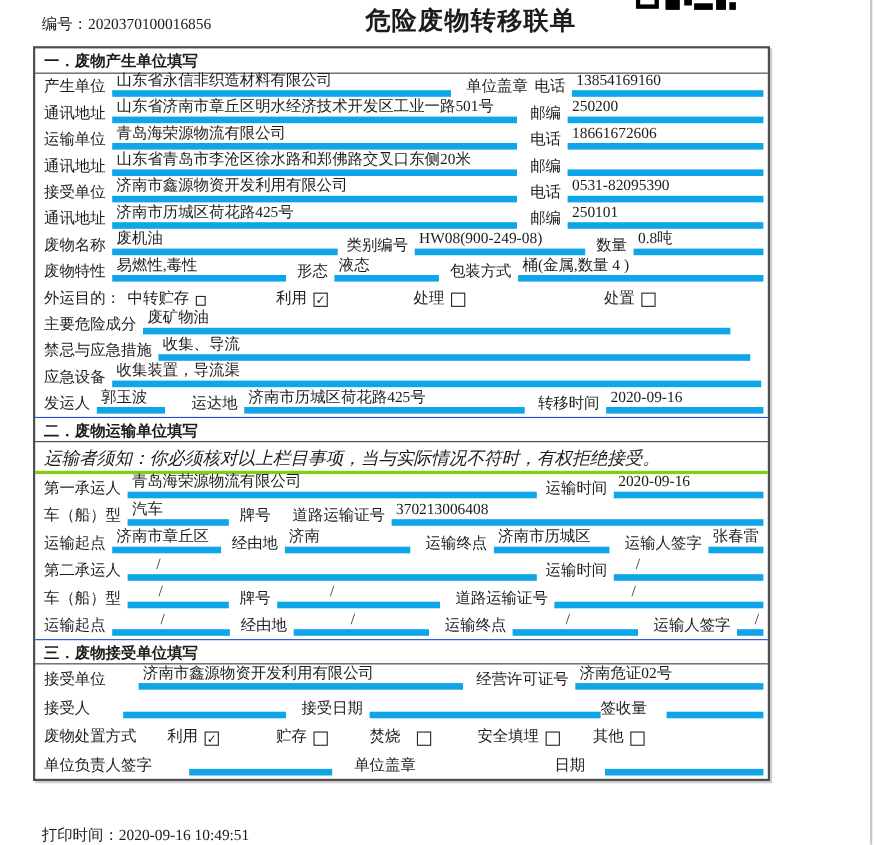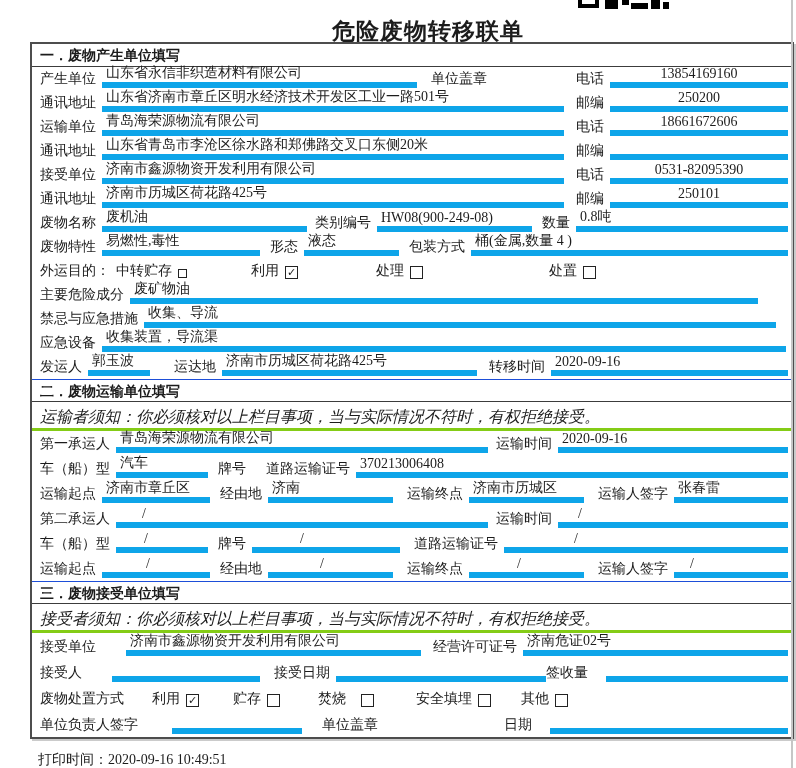--- a/index.html
+++ b/index.html
@@ -15,41 +15,41 @@
   .qr-frag { position:absolute; left:578px; top:0; width:92px; height:9px; overflow:hidden; }
   .qr-frag i { position:absolute; background:#000; display:block; }
   .qr-frag .q1 { left:0; top:-9px; width:21px; height:17px; background:transparent; border:4px solid #000; }
   .qr-frag .q2 { left:27px; top:0; width:13px; height:9px; }
   .qr-frag .q3 { left:44px; top:0; width:7px; height:5px; }
   .qr-frag .q4 { left:53px; top:3px; width:17px; height:6px; }
   .qr-frag .q5 { left:73px; top:0; width:9px; height:9px; }
   .qr-frag .q6 { left:85px; top:2px; width:6px; height:7px; }
 
   .doc-no { position:absolute; left:38px; top:13px; font-size:14px; white-space:nowrap; }
-  .doc-title { position:absolute; left:0; top:16px; width:796px; text-align:center; padding-left:60px;
+  .doc-title { position:absolute; left:0; top:3px; width:796px; text-align:center; padding-left:60px;
                font-family:"Liberation Sans","DejaVu Sans",sans-serif; font-weight:900;
                font-size:23px; letter-spacing:1px; }
 
-  .form { position:absolute; left:30px; top:42px; width:764px; border:2px solid #4d4d4d;
+  .form { position:absolute; left:30px; top:42px; width:670px; border:2px solid #4d4d4d;
           box-shadow:2px 2px 0 rgba(140,140,140,.45); background:#fff; }
 
   .sec-title { font-family:"Liberation Sans","DejaVu Sans",sans-serif; font-weight:bold;
                font-size:14px; padding:3px 8px 2px 8px; height:23px; border-bottom:1px solid #3c3c3c; }
   .sec-top { border-top:1px solid #1d4ed8; }
   .note-row { padding:5px 8px 6px 8px; height:29px; border-bottom:3px solid #84cc16; font-size:16px;font-style:italic; }
 
   .row { display:flex; align-items:flex-end; height:24px; padding:0 4px 3px 8px; font-size:14px; }
   .s2 .row { height:25px; }
   .s3 .row { height:26px; }
 
   .lbl { white-space:nowrap; margin-right:6px; }
   .u { border-bottom:6px solid #0ea5e9; padding:0 4px; white-space:nowrap; min-height:17px; }
   .grow { flex:1 1 auto; }
   .w315 { width:315px; } .w205 { width:205px; } .w155 { width:155px; } .w158 { width:158px; }
-  .w95 { width:95px; }  .w62 { width:62px; }  .w255 { width:255px; } .w178 { width:178px;text-align:center; }
+  .w95 { width:95px; }  .w62 { width:62px; }  .w255 { width:255px; } .w178 { width:178px; }
   .w372 { width:372px; } .w92 { width:92px; } .w148 { width:148px; } .w108 { width:108px; }
   .w125 { width:125px; } .w115 { width:115px; } .w295 { width:295px; } .w148b { width:148px; }
   .w210 { width:210px; } .w130 { width:130px; }
   .ml8 { margin-left:8px; } .ml10 { margin-left:10px; } .ml12 { margin-left:12px; }
   .ml14 { margin-left:14px; } .ml16 { } .ml20 { margin-left:20px; }
   .ml24 { margin-left:24px; } .ml28 { margin-left:28px; }
   .mlauto { margin-left:auto; }
   .mr2 { margin-right:2px; } .mr12 { margin-right:12px; } .mr30 { margin-right:30px; }
 
   .box { display:inline-block; width:13px; height:13px; border:1px solid #222; font-size:11px;
@@ -57,20 +57,21 @@
   .box-sm { width:9px; height:9px; line-height:8px; font-size:8px; margin-bottom:2px; }
   .opt { display:flex; align-items:flex-end; gap:6px; white-space:nowrap; }
 
   .print-time { position:absolute; left:38px; top:751px; font-size:14px; white-space:nowrap; }
 </style>
 </head>
 <body>
 
 <div class="page">
 
+  <div class="doc-no"><span>编号：</span><span>2020370100016856</span></div>
 
   <div class="doc-title">危险废物转移联单</div>
 
   <div class="qr-frag">
     <i class="q1"></i>
       <i class="q2"></i>
       <i class="q3"></i>
       <i class="q4"></i>
       <i class="q5"></i>
       <i class="q6"></i>
@@ -240,21 +241,20 @@
         <span class="u w125" style="padding-left:52px;">/</span>
         <span class="lbl ml14">运输终点</span>
         <span class="u w115" style="padding-left:48px;">/</span>
         <span class="lbl ml14">运输人签字</span>
         <span class="u grow" style="padding-left:16px;">/</span>
       </div>
     </div>
 
     <div class="s3">
       <div class="sec-title sec-top">三．废物接受单位填写</div>
-      <div class="note-row">接受者须知：你必须核对以上栏目事项，当与实际情况不符时，有权拒绝接受。</div>
 
       <div class="row">
         <span class="lbl mr30">接受单位</span>
         <span class="u w295">济南市鑫源物资开发利用有限公司</span>
         <span class="lbl ml12">经营许可证号</span>
         <span class="u grow">济南危证02号</span>
       </div>
 
       <div class="row">
         <span class="lbl">接受人</span>
@@ -264,21 +264,21 @@
         <span class="lbl ml16">签收量</span>
         <span class="u grow ml12"></span>
       </div>
 
       <div class="row">
         <span class="lbl">废物处置方式</span>
         <span class="opt" style="margin-left:22px;">
           <span>利用</span>
           <span class="box">✓</span>
         </span>
-        <span class="opt" style="margin-left:34px;">
+        <span class="opt" style="margin-left:52px;">
           <span>贮存</span>
           <span class="box"></span>
         </span>
         <span class="opt" style="margin-left:38px;gap:15px;">
           <span>焚烧</span>
           <span class="box"></span>
         </span>
         <span class="opt" style="margin-left:42px;">
           <span>安全填埋</span>
           <span class="box"></span>

